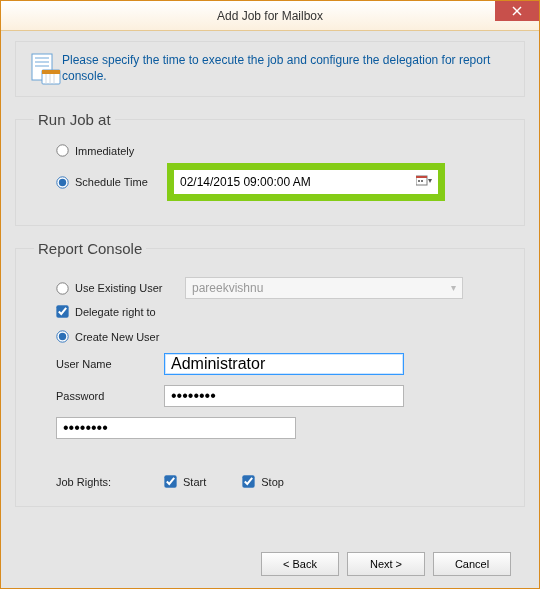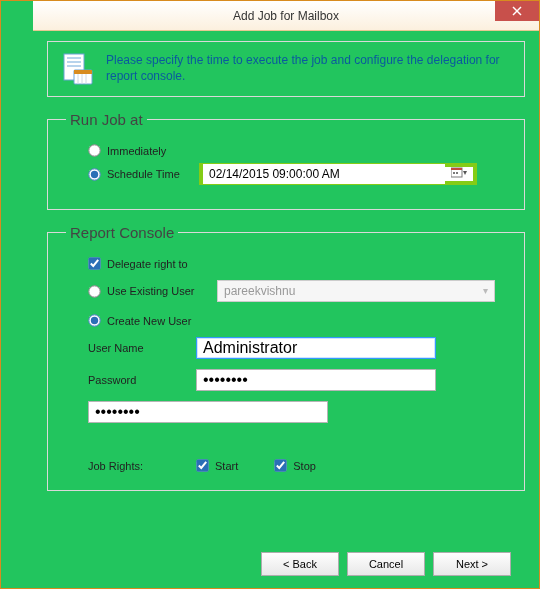--- a/index.html
+++ b/index.html
@@ -1,32 +1,32 @@
 <!DOCTYPE html>
 <html><head>
 <meta charset="utf-8">
 <style>
   * { box-sizing: border-box; font-family: "Segoe UI", Tahoma, sans-serif; }
   body { margin:0; padding:0; background:#fff; }
-  .window { width:540px; height:589px; background:#22c55e; border:1px solid #d88b1f; position:relative;padding-left:32px; }
+  .window { width:540px; height:589px; background:#e5e5e5; border:1px solid #d88b1f; position:relative; }
   .titlebar { height:30px; background:linear-gradient(to bottom,#fff 0%,#fcf0de 100%); border-bottom:1px solid #e6c892; display:flex; align-items:center; justify-content:center; position:relative; }
   .titlebar-title { font-size:12px; color:#333; }
   .close-btn { position:absolute; right:0; top:0; width:44px; height:20px; background:#c8504b; display:flex; align-items:center; justify-content:center; color:#fff; font-size:12px; cursor:pointer; }
   .close-btn svg { width:10px; height:10px; stroke:#fff; stroke-width:1.5; }
   .content { padding:10px 14px 14px 14px; }
-  .intro-panel { border:1px solid #d9d9d9; padding:10px 12px; display:flex; align-items:flex-start; gap:12px; }
+  .intro-panel { border:1px solid #d9d9d9; padding:10px 12px; display:flex; align-items:flex-start; }
   .intro-icon { width:34px; height:34px; flex-shrink:0; }
   .intro-text { font-size:12px; color:#0a5a9e; line-height:1.35; }
   fieldset { border:1px solid #d9d9d9; margin:14px 0 0 0; padding:10px 18px 18px 18px; }
   legend { font-size:15px; color:#444; padding:0 4px; }
   .row { display:flex; align-items:center; margin:6px 0; font-size:11px; color:#222; }
   .radio, .chk { accent-color:#2b6fb6; margin:0 6px 0 0; transform:scale(0.95); }
   .indent { margin-left:22px; }
   .label-col { width:108px; font-size:11px; color:#222; }
-  .datetime { display:flex; align-items:center; border:4px solid #84cc16; width:278px; height:22px; background:#fff; }
+  .datetime { display:flex; align-items:center; border:7px solid #84cc16; width:278px; height:38px; background:#fff; }
   .datetime input { border:none; flex:1; font-size:12px; padding:0 6px; height:20px; outline:none; }
   .datetime .calbtn { width:28px; height:100%; display:flex; align-items:center; justify-content:center; }
   .select { border:1px solid #ccc; height:22px; width:278px; background:#f6f6f6; color:#999; display:flex; align-items:center; padding:0 6px; font-size:12px; position:relative; }
   .select .chev { position:absolute; right:6px; top:4px; color:#bbb; font-size:10px; }
   .txt { border:1px solid #b5b5b5; height:22px; width:240px; font-size:16px; padding:0 6px; outline:none; }
   .txt.focused { border:1px solid #3399ff; box-shadow:0 0 0 1px rgba(51,153,255,0.25) inset; }
   .form-row { display:flex; align-items:center; margin:10px 0 0 22px; }
   .rights { display:flex; align-items:center; gap:36px; }
   .btnbar { position:absolute; bottom:12px; right:28px; display:flex; gap:8px; }
   .btn { min-width:78px; height:24px; font-size:11px; border:1px solid #adadad; background:linear-gradient(to bottom,#fefefe,#e8e8e8); cursor:pointer; display:flex; align-items:center; justify-content:center; }
@@ -83,32 +83,32 @@
               <polygon points="12,4 16,4 14,8" fill="#555"></polygon>
             </svg>
           </div>
         </div>
       </div>
     </fieldset>
 
     <fieldset>
       <legend>Report Console</legend>
 
-      <div class="row indent">
-        <input type="checkbox" class="chk" checked="" style="">
-        <span>Delegate right to</span>
-      </div>
-
       <div class="row indent" style="margin-top:10px">
         <input type="radio" class="radio" name="usersrc" style="">
         <span style="width:110px">Use Existing User</span>
         <div class="select">
           <span>pareekvishnu</span>
           <span class="chev">▾</span>
         </div>
+      </div>
+
+      <div class="row indent">
+        <input type="checkbox" class="chk" checked="" style="">
+        <span>Delegate right to</span>
       </div>
 
       <div class="row indent" style="margin-top:12px">
         <input type="radio" class="radio" name="usersrc" checked="" style="">
         <span>Create New User</span>
       </div>
 
       <div class="form-row">
         <span class="label-col">User Name</span>
         <input class="txt focused" type="text" value="Administrator" style="">
@@ -134,17 +134,17 @@
           </label>
         </div>
       </div>
 
     </fieldset>
 
   </div>
 
   <div class="btnbar">
     <button class="btn">&lt; Back</button>
+    <button class="btn">Next &gt;</button>
     <button class="btn">Cancel</button>
-    <button class="btn">Next &gt;</button>
   </div>
 
 </div>
 
 </body></html>

